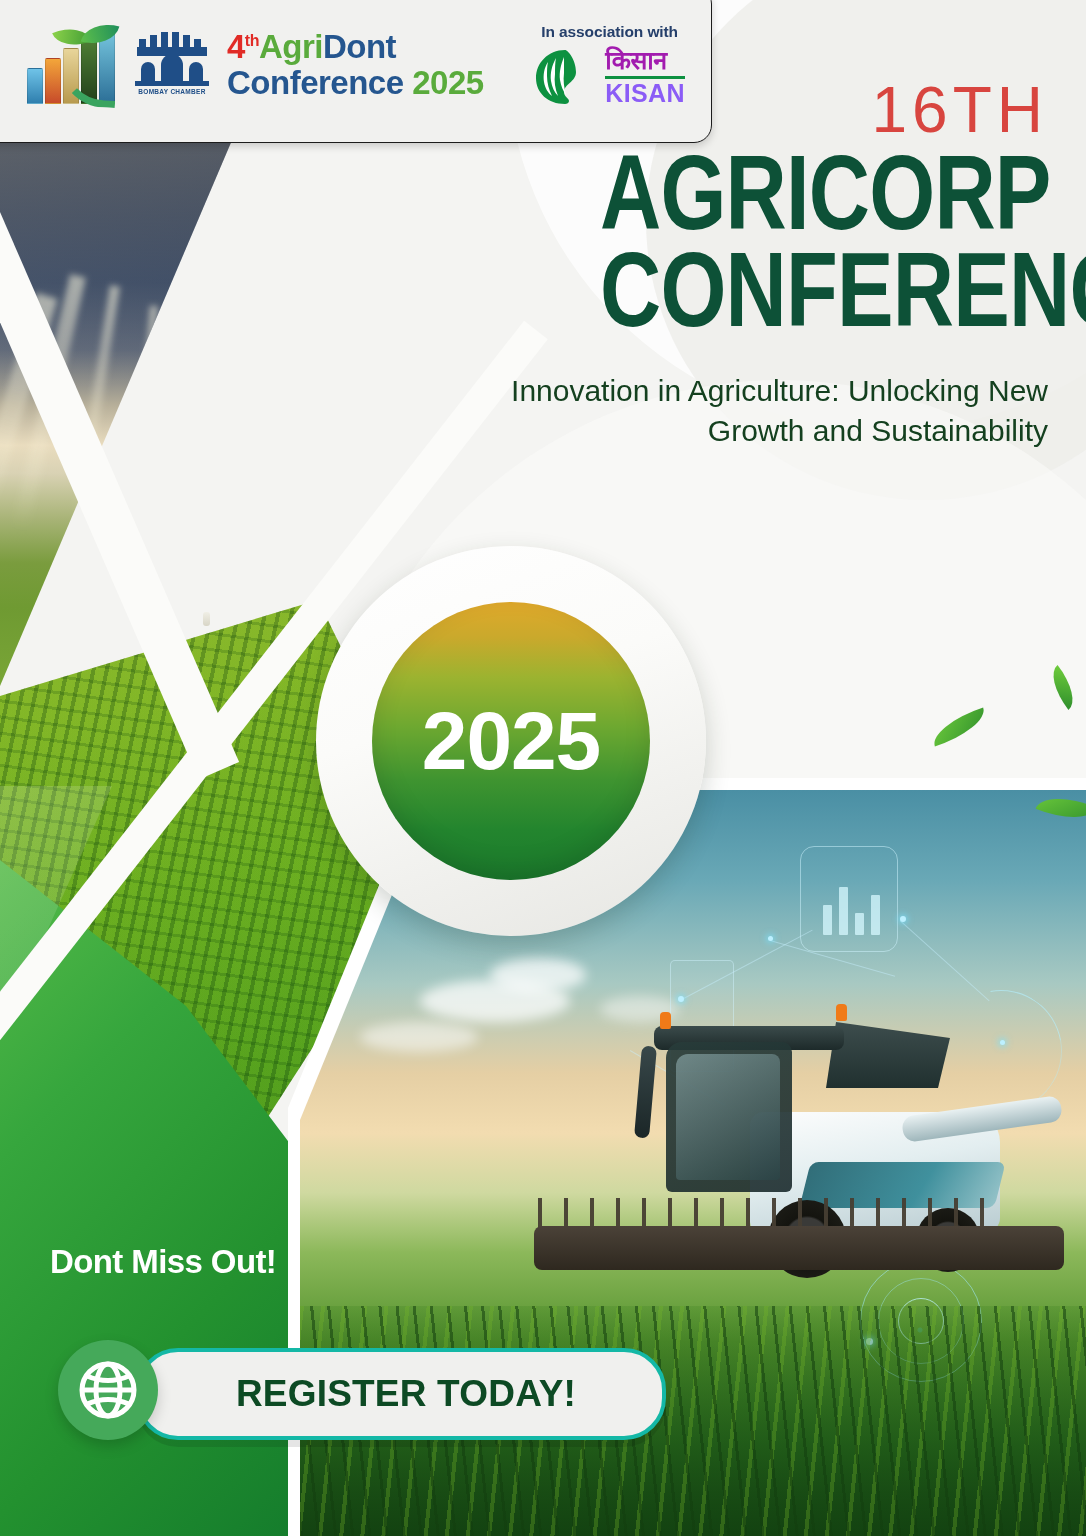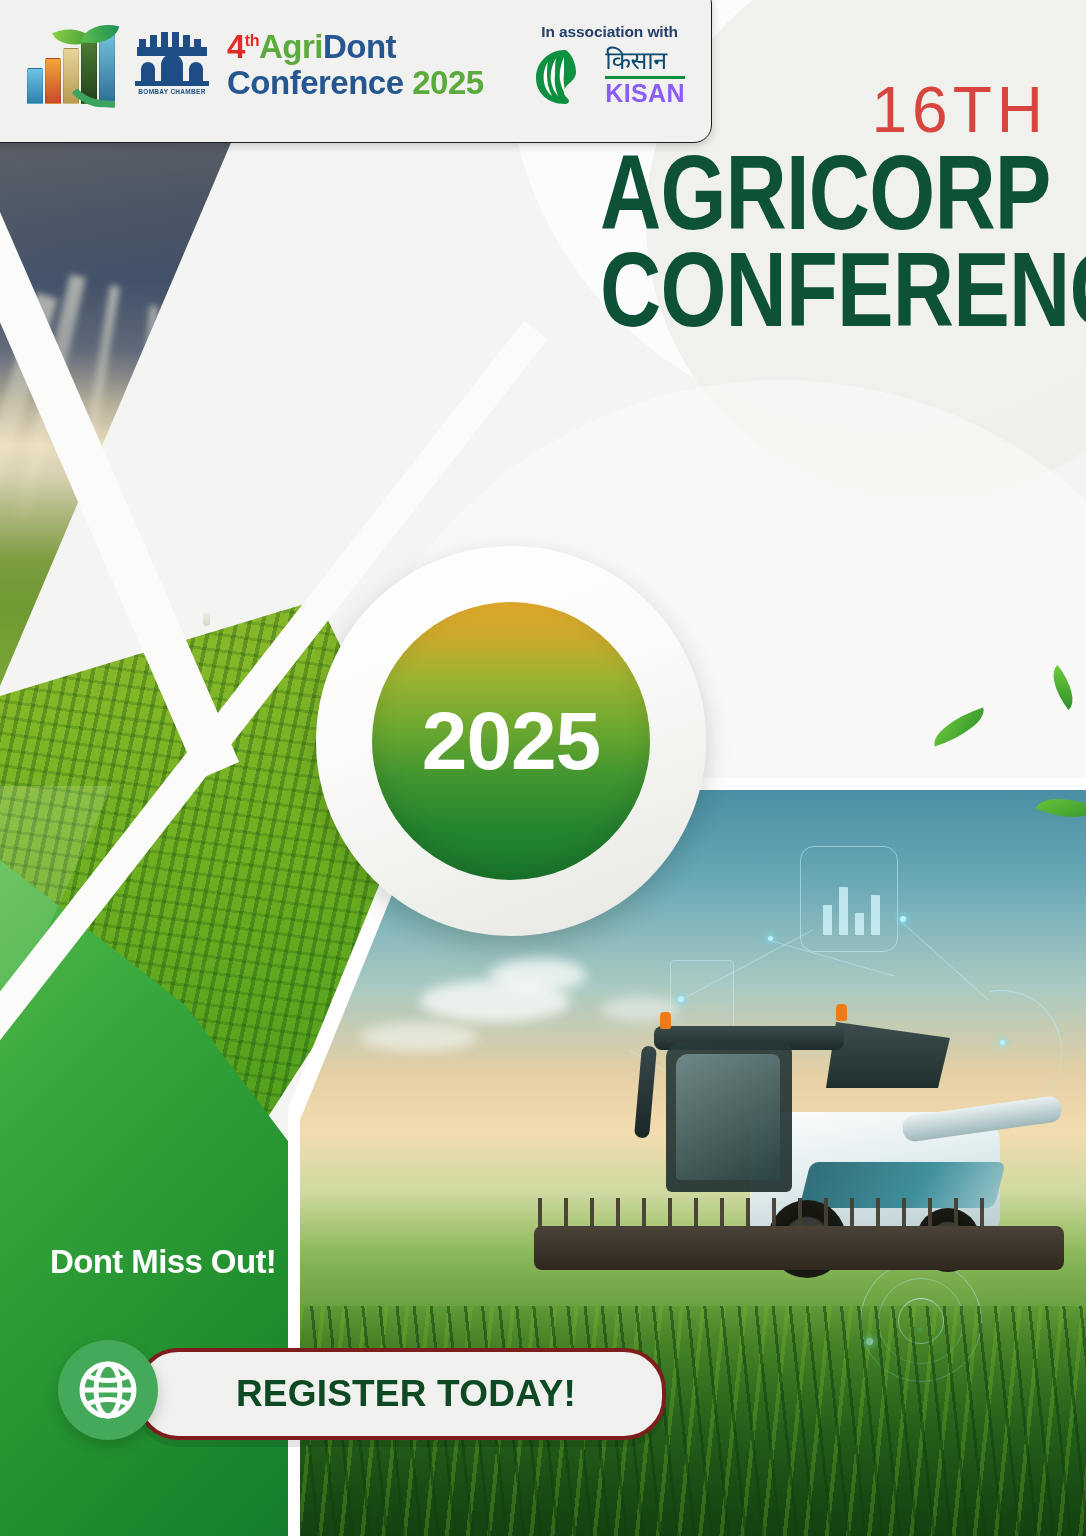--- a/index.html
+++ b/index.html
@@ -200,21 +200,21 @@
   .c-red{color:#e12b26;}
   .c-green{color:#5aab3c;}
   .c-blue{color:#25568f;}
   .sup{font-size:16px;vertical-align:super;margin-top:28px;}
 
   .logo-right{margin-left:auto;text-align:center;}
   .assoc{font-size:15.5px;font-weight:700;color:#26406b;margin-bottom:7px;letter-spacing:-.1px;}
   .kisan-row{display:flex;align-items:center;gap:9px;justify-content:center;}
   .kisan-mark{width:62px;height:58px;flex:0 0 auto;}
   .kisan-type{text-align:left;}
-  .kisan-hi{font-size:25px;font-weight:400;color:#0c4a6e;line-height:1;letter-spacing:-.5px;}
+  .kisan-hi{font-size:25px;font-weight:700;color:#a21caf;line-height:1;letter-spacing:-.5px;}
   .kisan-rule{height:3px;background:#0d9140;margin:3px 0 2px;}
   .kisan-en{font-size:25px;font-weight:700;color:#8b5cf6;line-height:1;letter-spacing:.4px;}
 
   
   .headline{
     position:absolute;right:38px;top:78px;width:560px;text-align:right;
   }
   .h-16th{
     color:#d8453f;font-size:64px;font-weight:400;letter-spacing:5px;line-height:1;
     margin:0 0 4px 0;
@@ -243,21 +243,21 @@
   .cta{
     position:absolute;left:58px;top:1352px;height:84px;display:flex;align-items:center;
   }
   .cta-globe{
     width:100px;height:100px;border-radius:50%;background:#45a95a;
     display:flex;align-items:center;justify-content:center;flex:0 0 auto;
     box-shadow:0 6px 14px rgba(0,0,0,.18);position:relative;z-index:2;margin-top:-8px;
   }
   .cta-pill{
     margin-left:-22px;height:84px;min-width:420px;border-radius:42px;
-    background:#f0f0ee;border:4px solid #7f1d1d;
+    background:#f0f0ee;border:4px solid #14b8a6;
     display:flex;align-items:center;justify-content:center;padding:0 46px 0 56px;
     box-shadow:0 7px 0 rgba(0,0,0,.10);
   }
   .cta-pill span{
     color:#0d4a24;font-size:37px;font-weight:700;letter-spacing:.2px;white-space:nowrap;
   }
 </style>
 </head>
 <body>
 
@@ -342,20 +342,21 @@
   <div class="badge">
     <span>2025</span>
   </div>
 
   <div class="headline">
     <div class="h-16th">16TH</div>
     <div class="h-main">
       <span class="l1">AGRICORP</span>
       <span class="l2">CONFERENCE</span>
     </div>
+    <div class="h-sub">Innovation in Agriculture: Unlocking New Growth and Sustainability</div>
   </div>
 
   <div class="logo-bar">
 
     <div class="logo-left">
 
       <div class="mark">
         <div class="bars">
           <div class="bar bar1"></div>
           <div class="bar bar2"></div>

